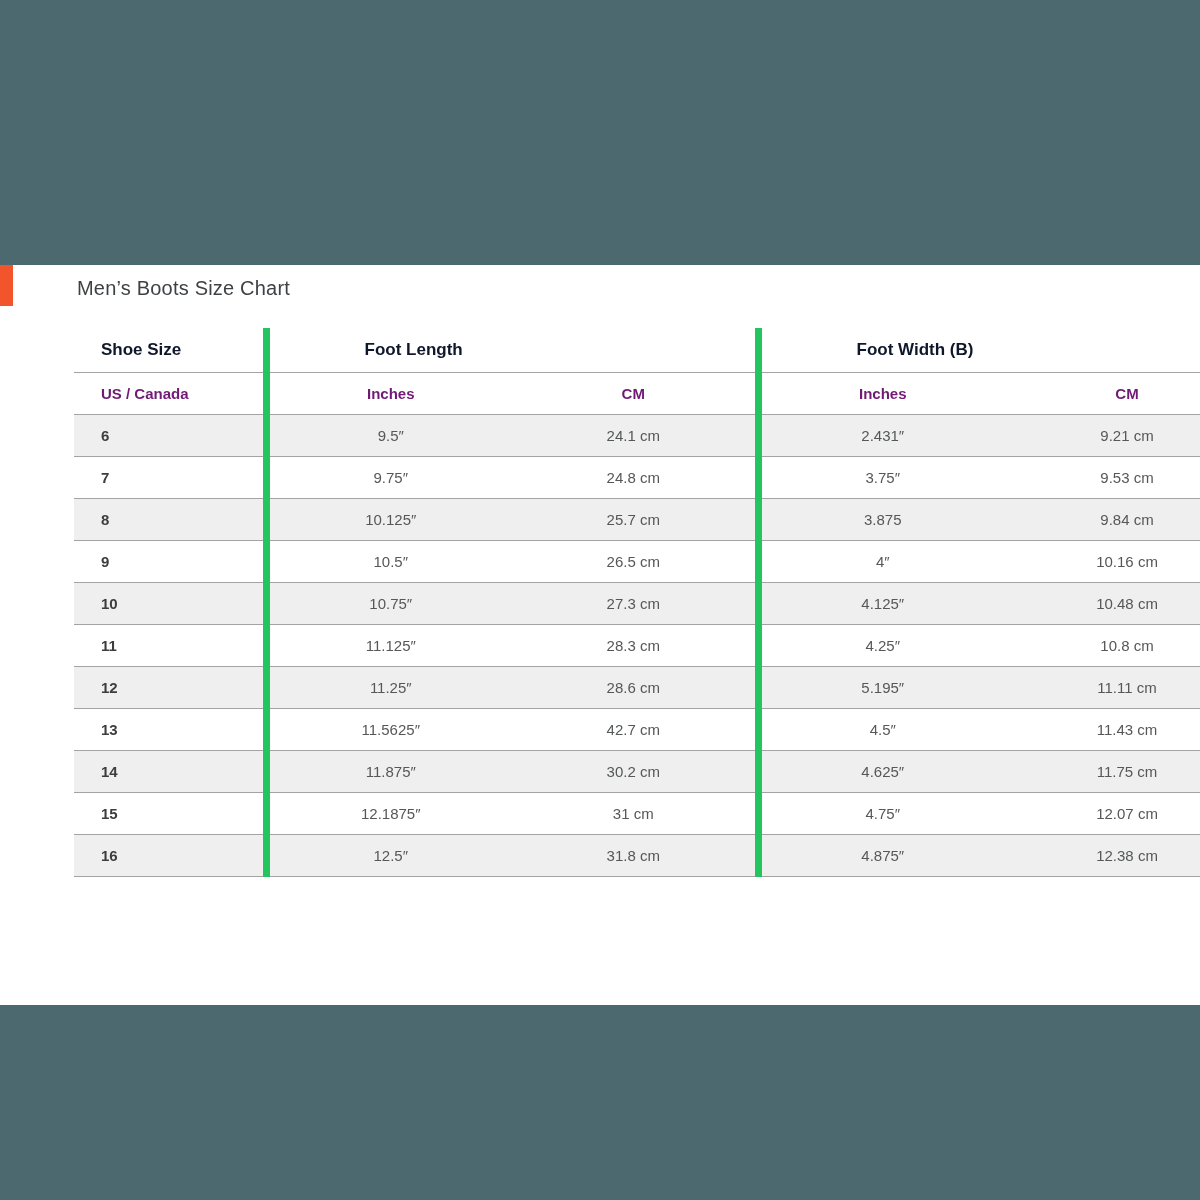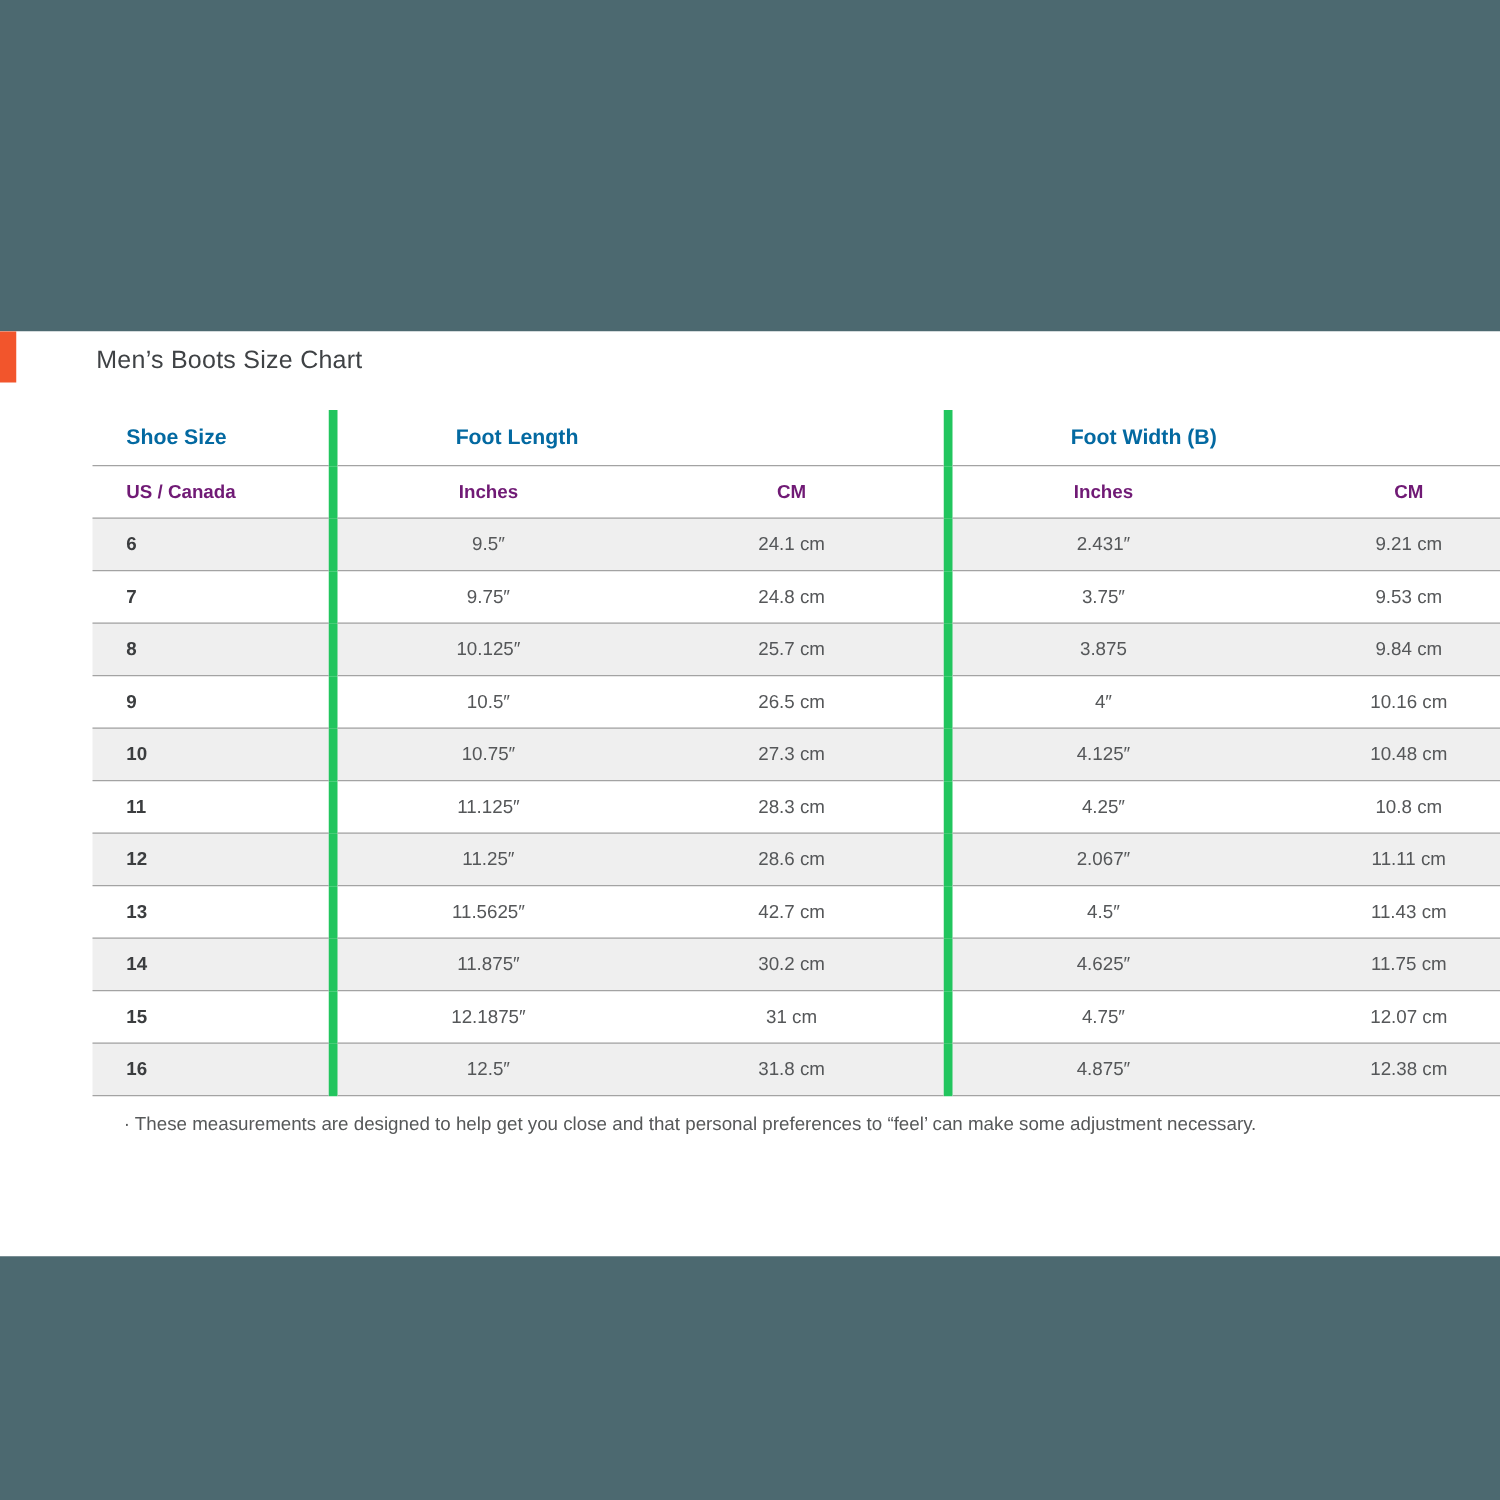--- a/index.html
+++ b/index.html
@@ -44,21 +44,21 @@
     height: 42px;
     padding: 0;
     font-size: 15px;
     vertical-align: middle;
     text-align: center;
     color: #555759;
     font-weight: normal;
   }
   tr.group-row th { height: 44px; }
   tr.group-row th {
-    color: #0369a1;
+    color: #0f172a;
     font-weight: bold;
     font-size: 17px;
     text-align: left;
   }
   th.group-size { padding-left: 27px; }
   th.group-span { padding-left: 95px; }
 
   tr.sub-row th {
     font-weight: bold;
     color: #701a75;
@@ -154,21 +154,21 @@
           <td class="size-col">11</td>
           <td class="dv">11.125″</td>
           <td>28.3 cm</td>
           <td class="dv">4.25″</td>
           <td>10.8 cm</td>
         </tr>
         <tr>
           <td class="size-col">12</td>
           <td class="dv">11.25″</td>
           <td>28.6 cm</td>
-          <td class="dv">2.067″</td>
+          <td class="dv">5.195″</td>
           <td>11.11 cm</td>
         </tr>
         <tr>
           <td class="size-col">13</td>
           <td class="dv">11.5625″</td>
           <td>42.7 cm</td>
           <td class="dv">4.5″</td>
           <td>11.43 cm</td>
         </tr>
         <tr>
@@ -188,14 +188,13 @@
         <tr>
           <td class="size-col">16</td>
           <td class="dv">12.5″</td>
           <td>31.8 cm</td>
           <td class="dv">4.875″</td>
           <td>12.38 cm</td>
         </tr>
       </tbody>
   </table>
 
-  <div class="footnote">· These measurements are designed to help get you close and that personal preferences to “feel’ can make some adjustment necessary.</div>
 </div>
 
 </body></html>

